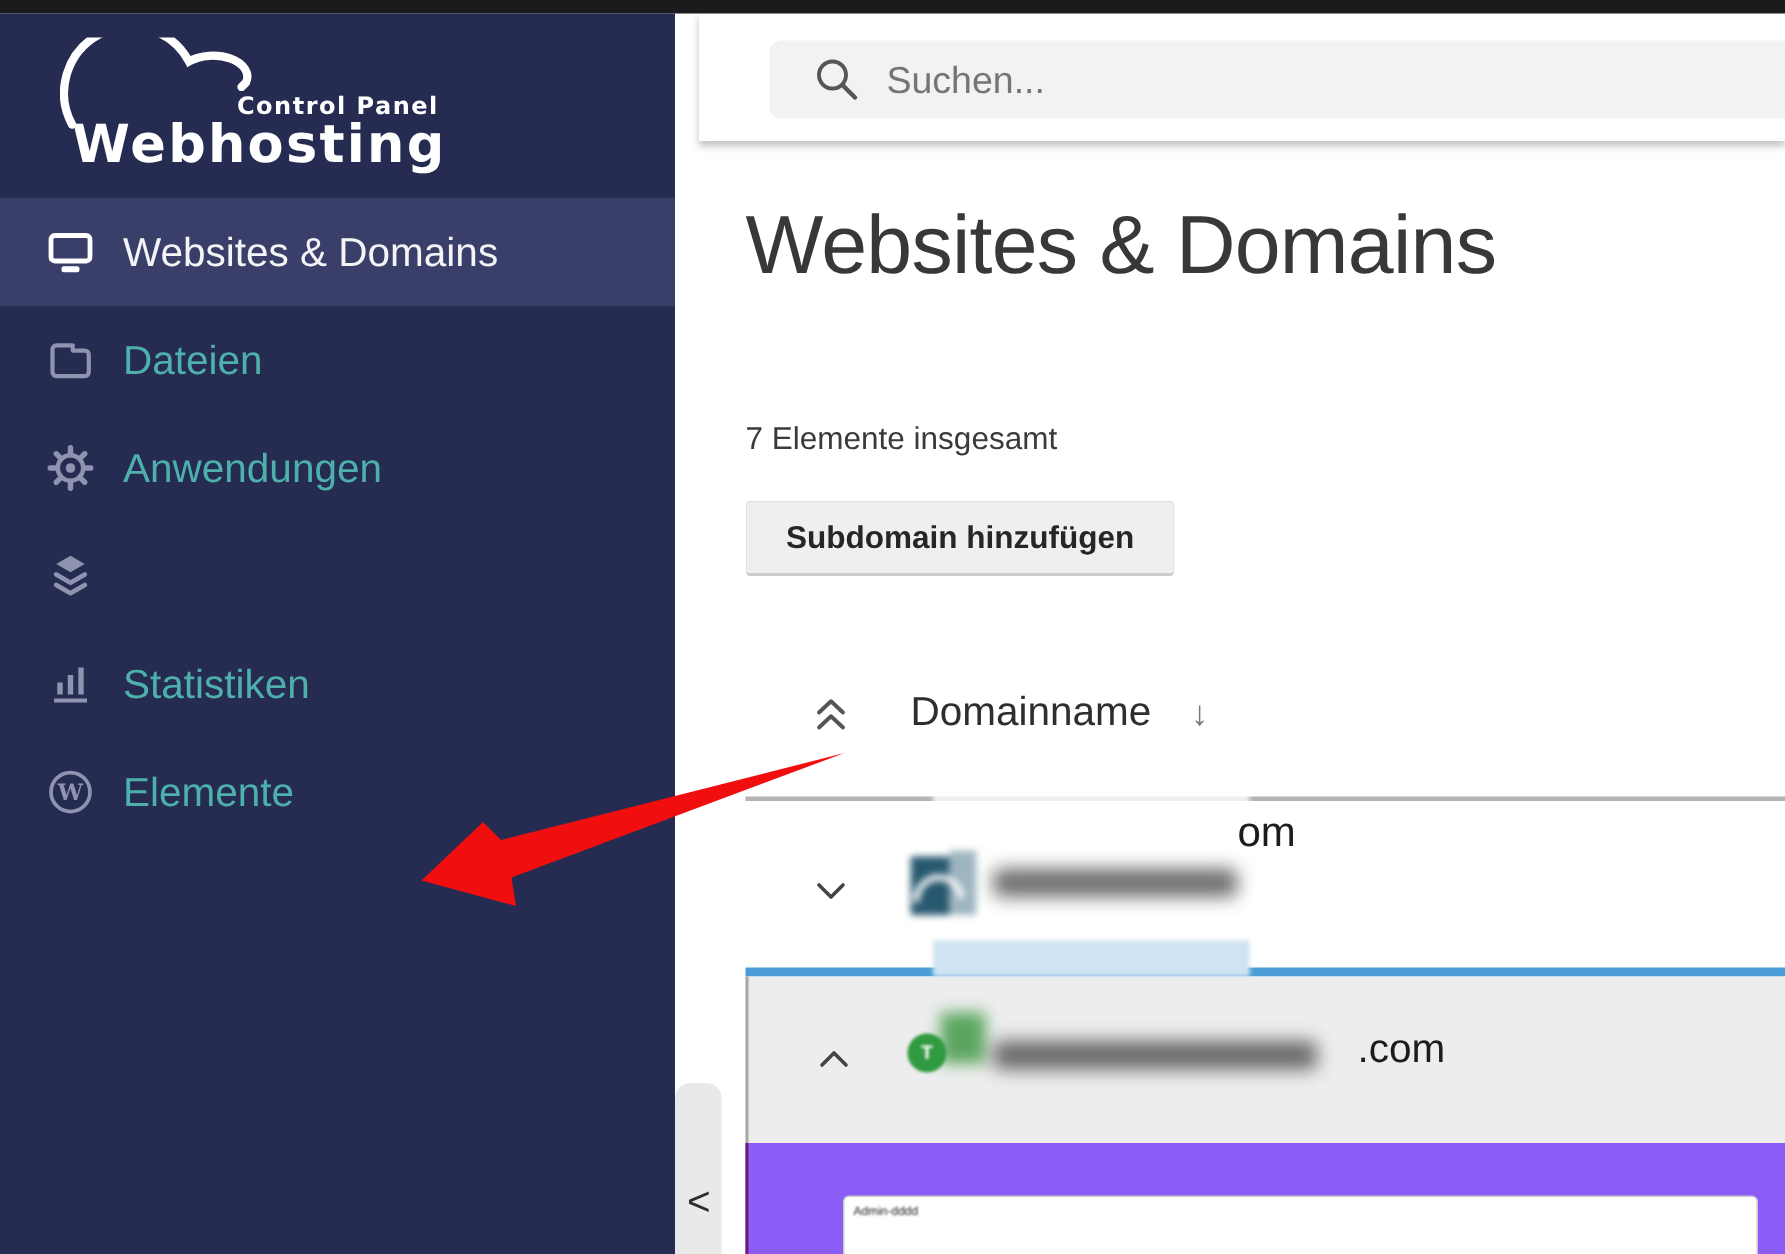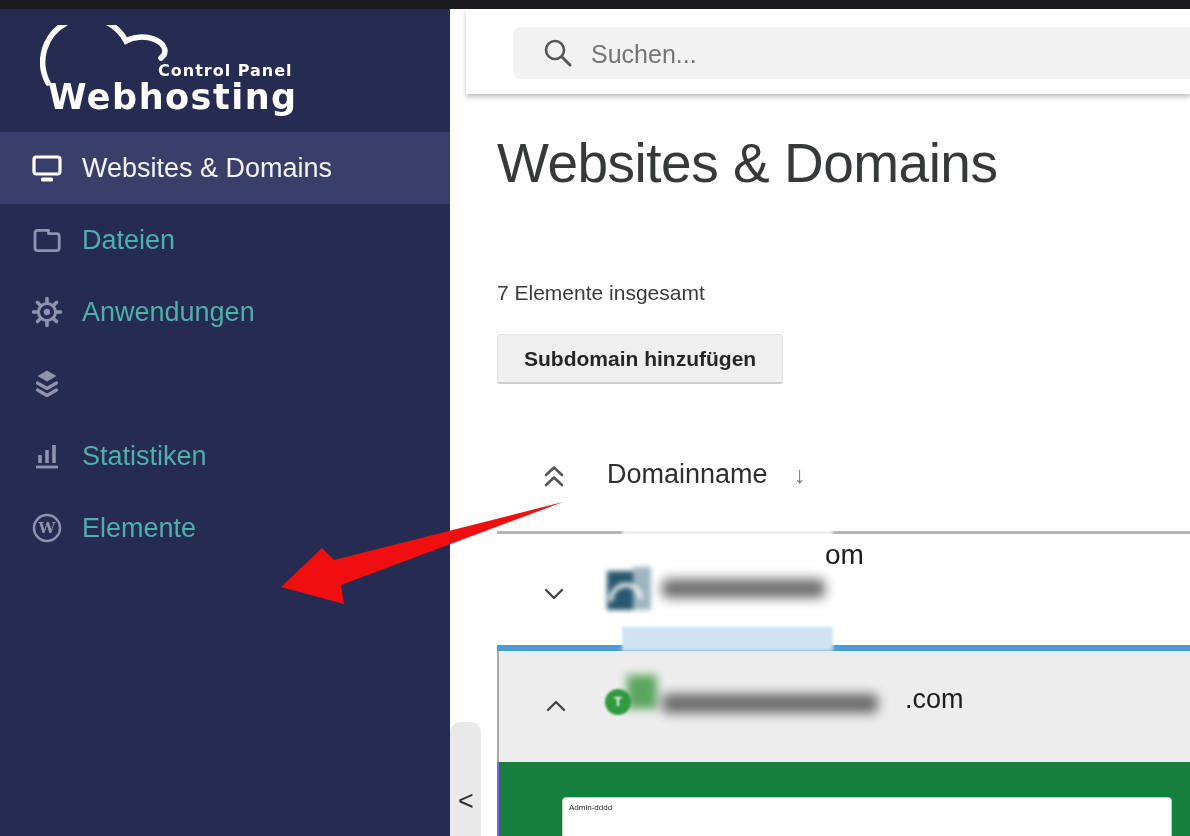--- a/index.html
+++ b/index.html
@@ -53,21 +53,21 @@
   .fav1 .f-b{position:absolute;left:26px;top:0;width:18px;height:43px;background:#9db5c0;}
   .fav1 .f-arc{position:absolute;left:2px;top:16px;width:26px;height:26px;border:4px solid #fff;border-radius:50%;border-right-color:transparent;border-bottom-color:transparent;transform:rotate(40deg);}
   .text-blur{position:absolute;background:#3c3c3c;border-radius:5px;filter:blur(6px);opacity:0.75;z-index:2;}
   .domain-suffix{position:absolute;font-size:28px;color:#1d1d1d;z-index:2;}
 
   .row2{position:absolute;left:47px;right:0;top:642px;height:111px;background:#ededed;border-left:2px solid #a8a8a8;}
   .fav2{position:absolute;left:106px;top:24px;width:52px;height:50px;z-index:2;}
   .fav2 .g-blob{position:absolute;left:22px;top:0;width:30px;height:34px;background:#5aa55e;filter:blur(5px);}
   .fav2 .g-circle{position:absolute;left:0;top:14px;width:26px;height:26px;background:#2f9a3f;border-radius:50%;filter:blur(1px);color:#fff;font-size:13px;font-weight:700;text-align:center;line-height:26px;}
 
-  .expanded{position:absolute;left:47px;right:0;top:753px;bottom:0;background:#15803d;border-left:2px solid #8b5cf6;}
+  .expanded{position:absolute;left:47px;right:0;top:753px;bottom:0;background:#8b5cf6;border-left:2px solid #701a75;}
   .admin-box{position:absolute;left:63px;top:35px;width:608px;height:70px;background:#fff;border:1px solid #c9c9c9;border-radius:4px;}
   .admin-box span{position:absolute;left:6px;top:5px;font-size:8px;color:#222;filter:blur(0.7px);}
 
   .red-arrow{position:absolute;left:270px;top:488px;z-index:40;pointer-events:none;}
 </style>
 </head>
 <body>
 
 <div class="screen">
   <div class="top-strip"></div>

